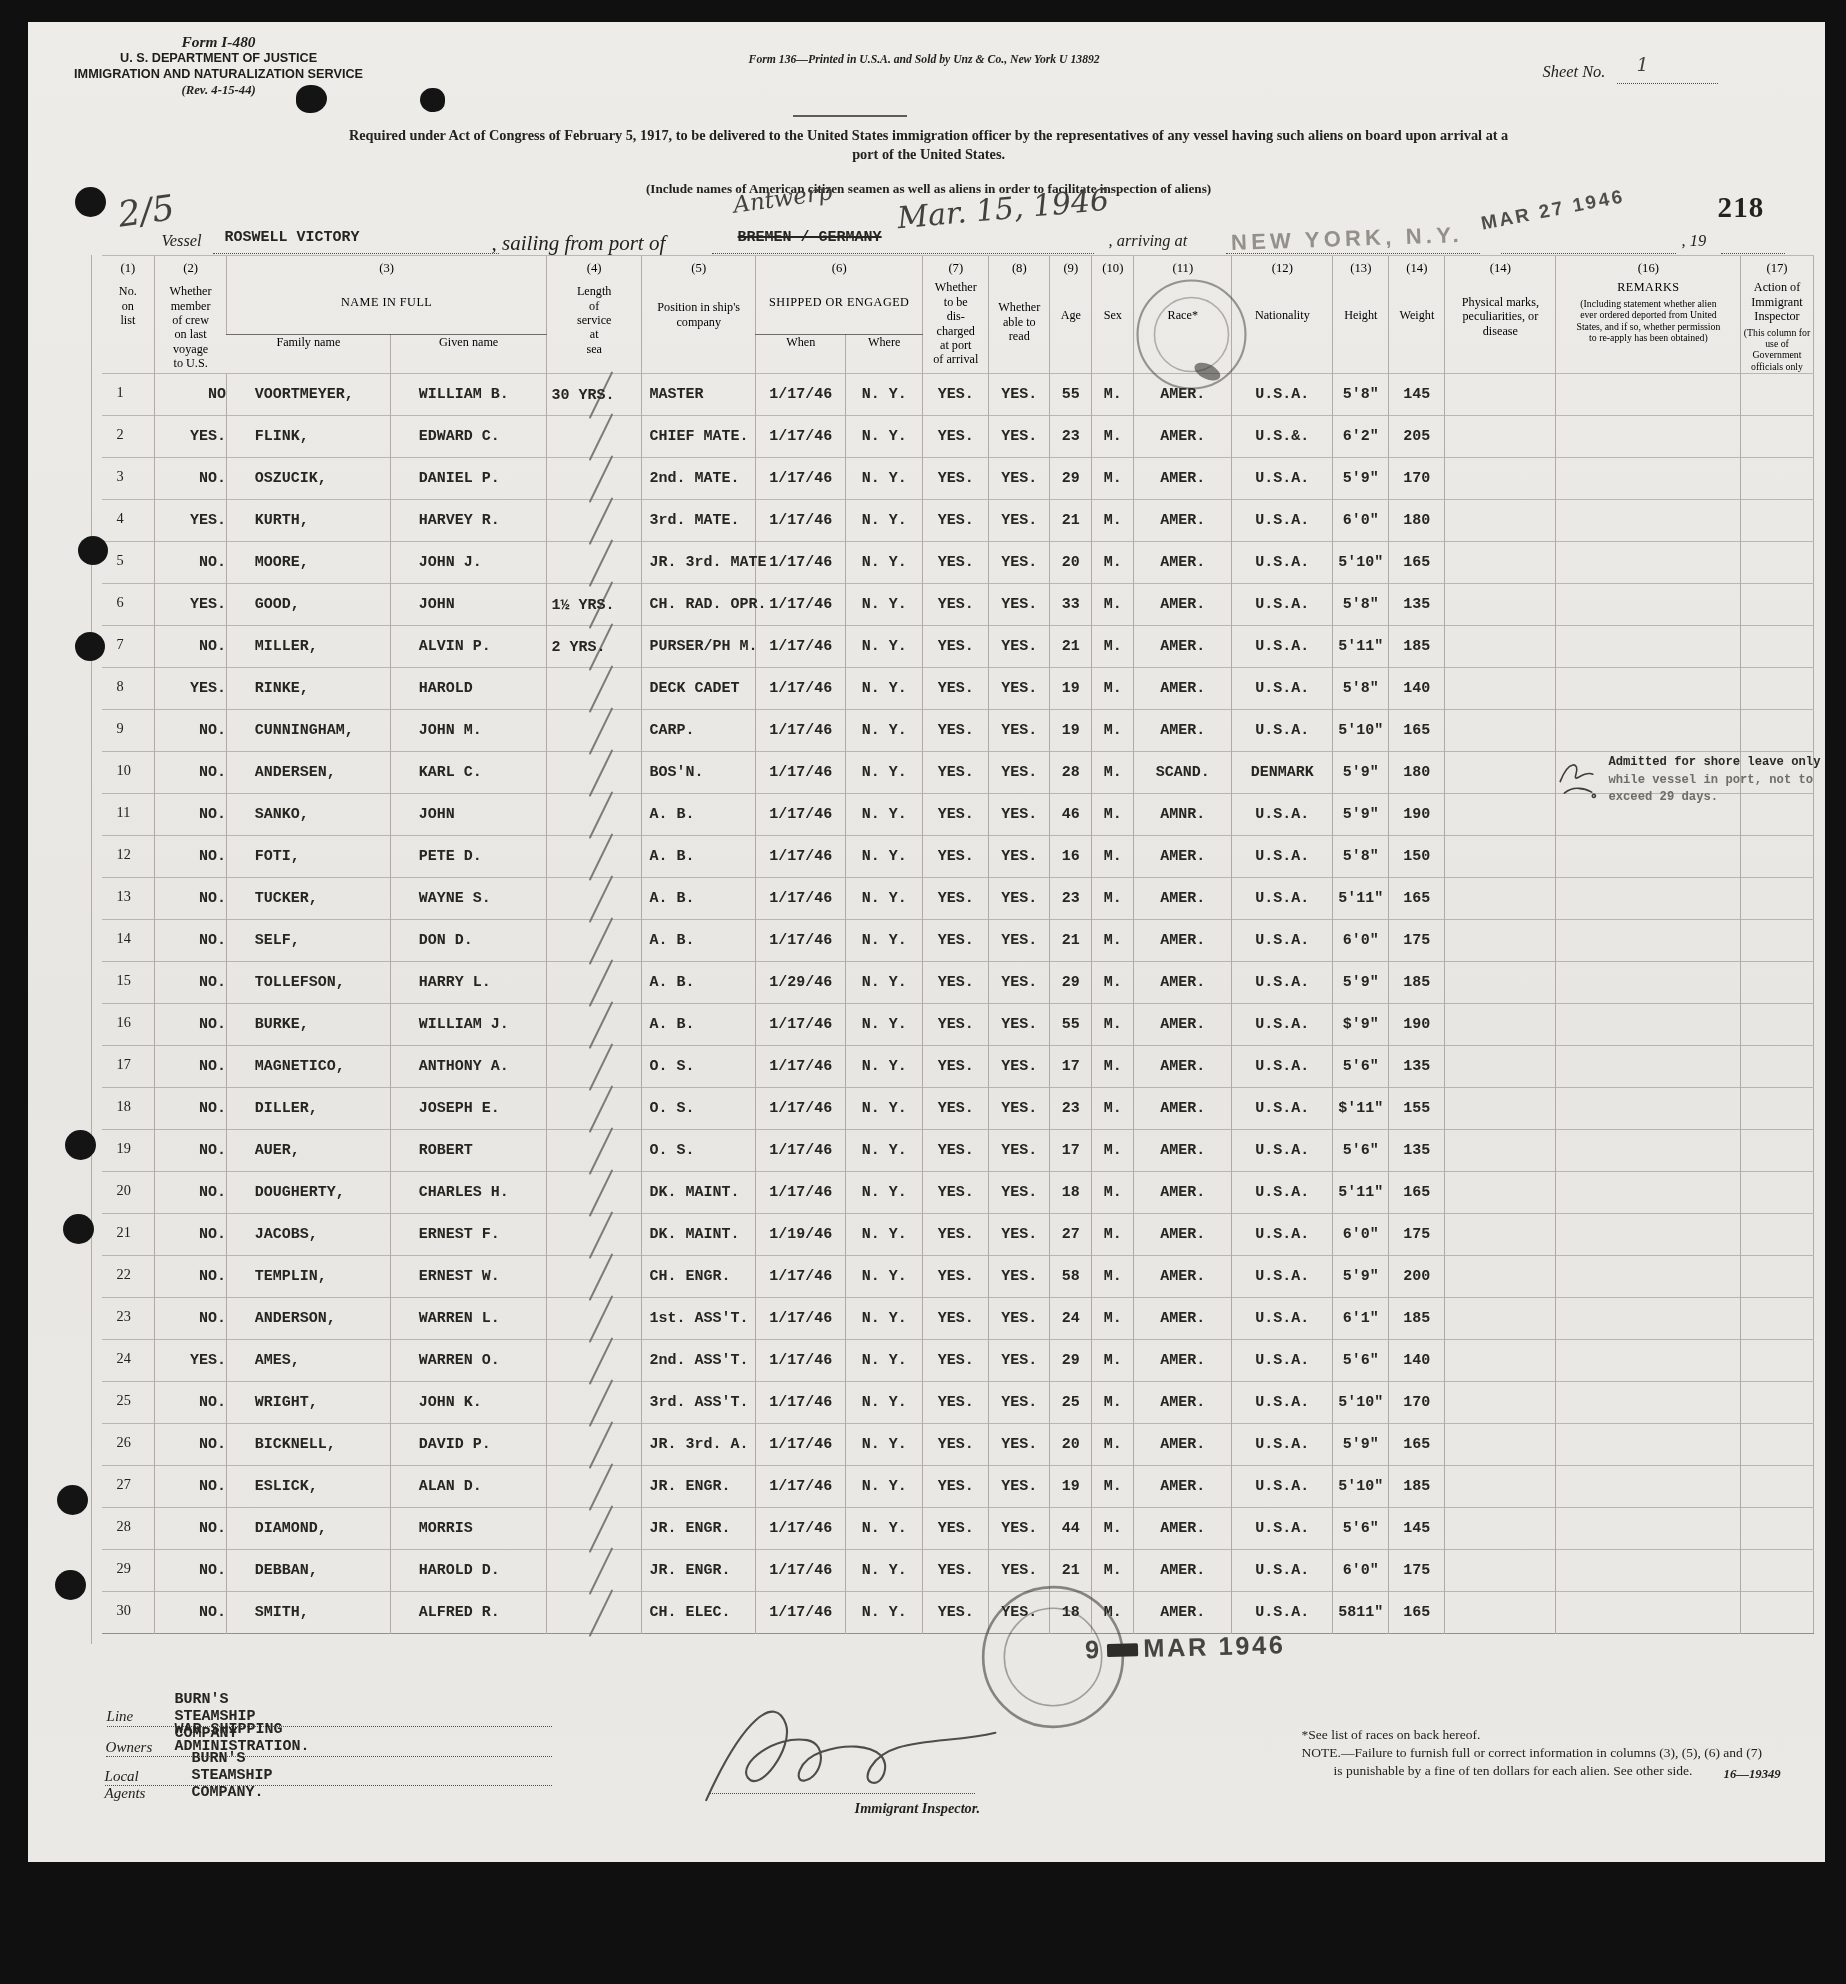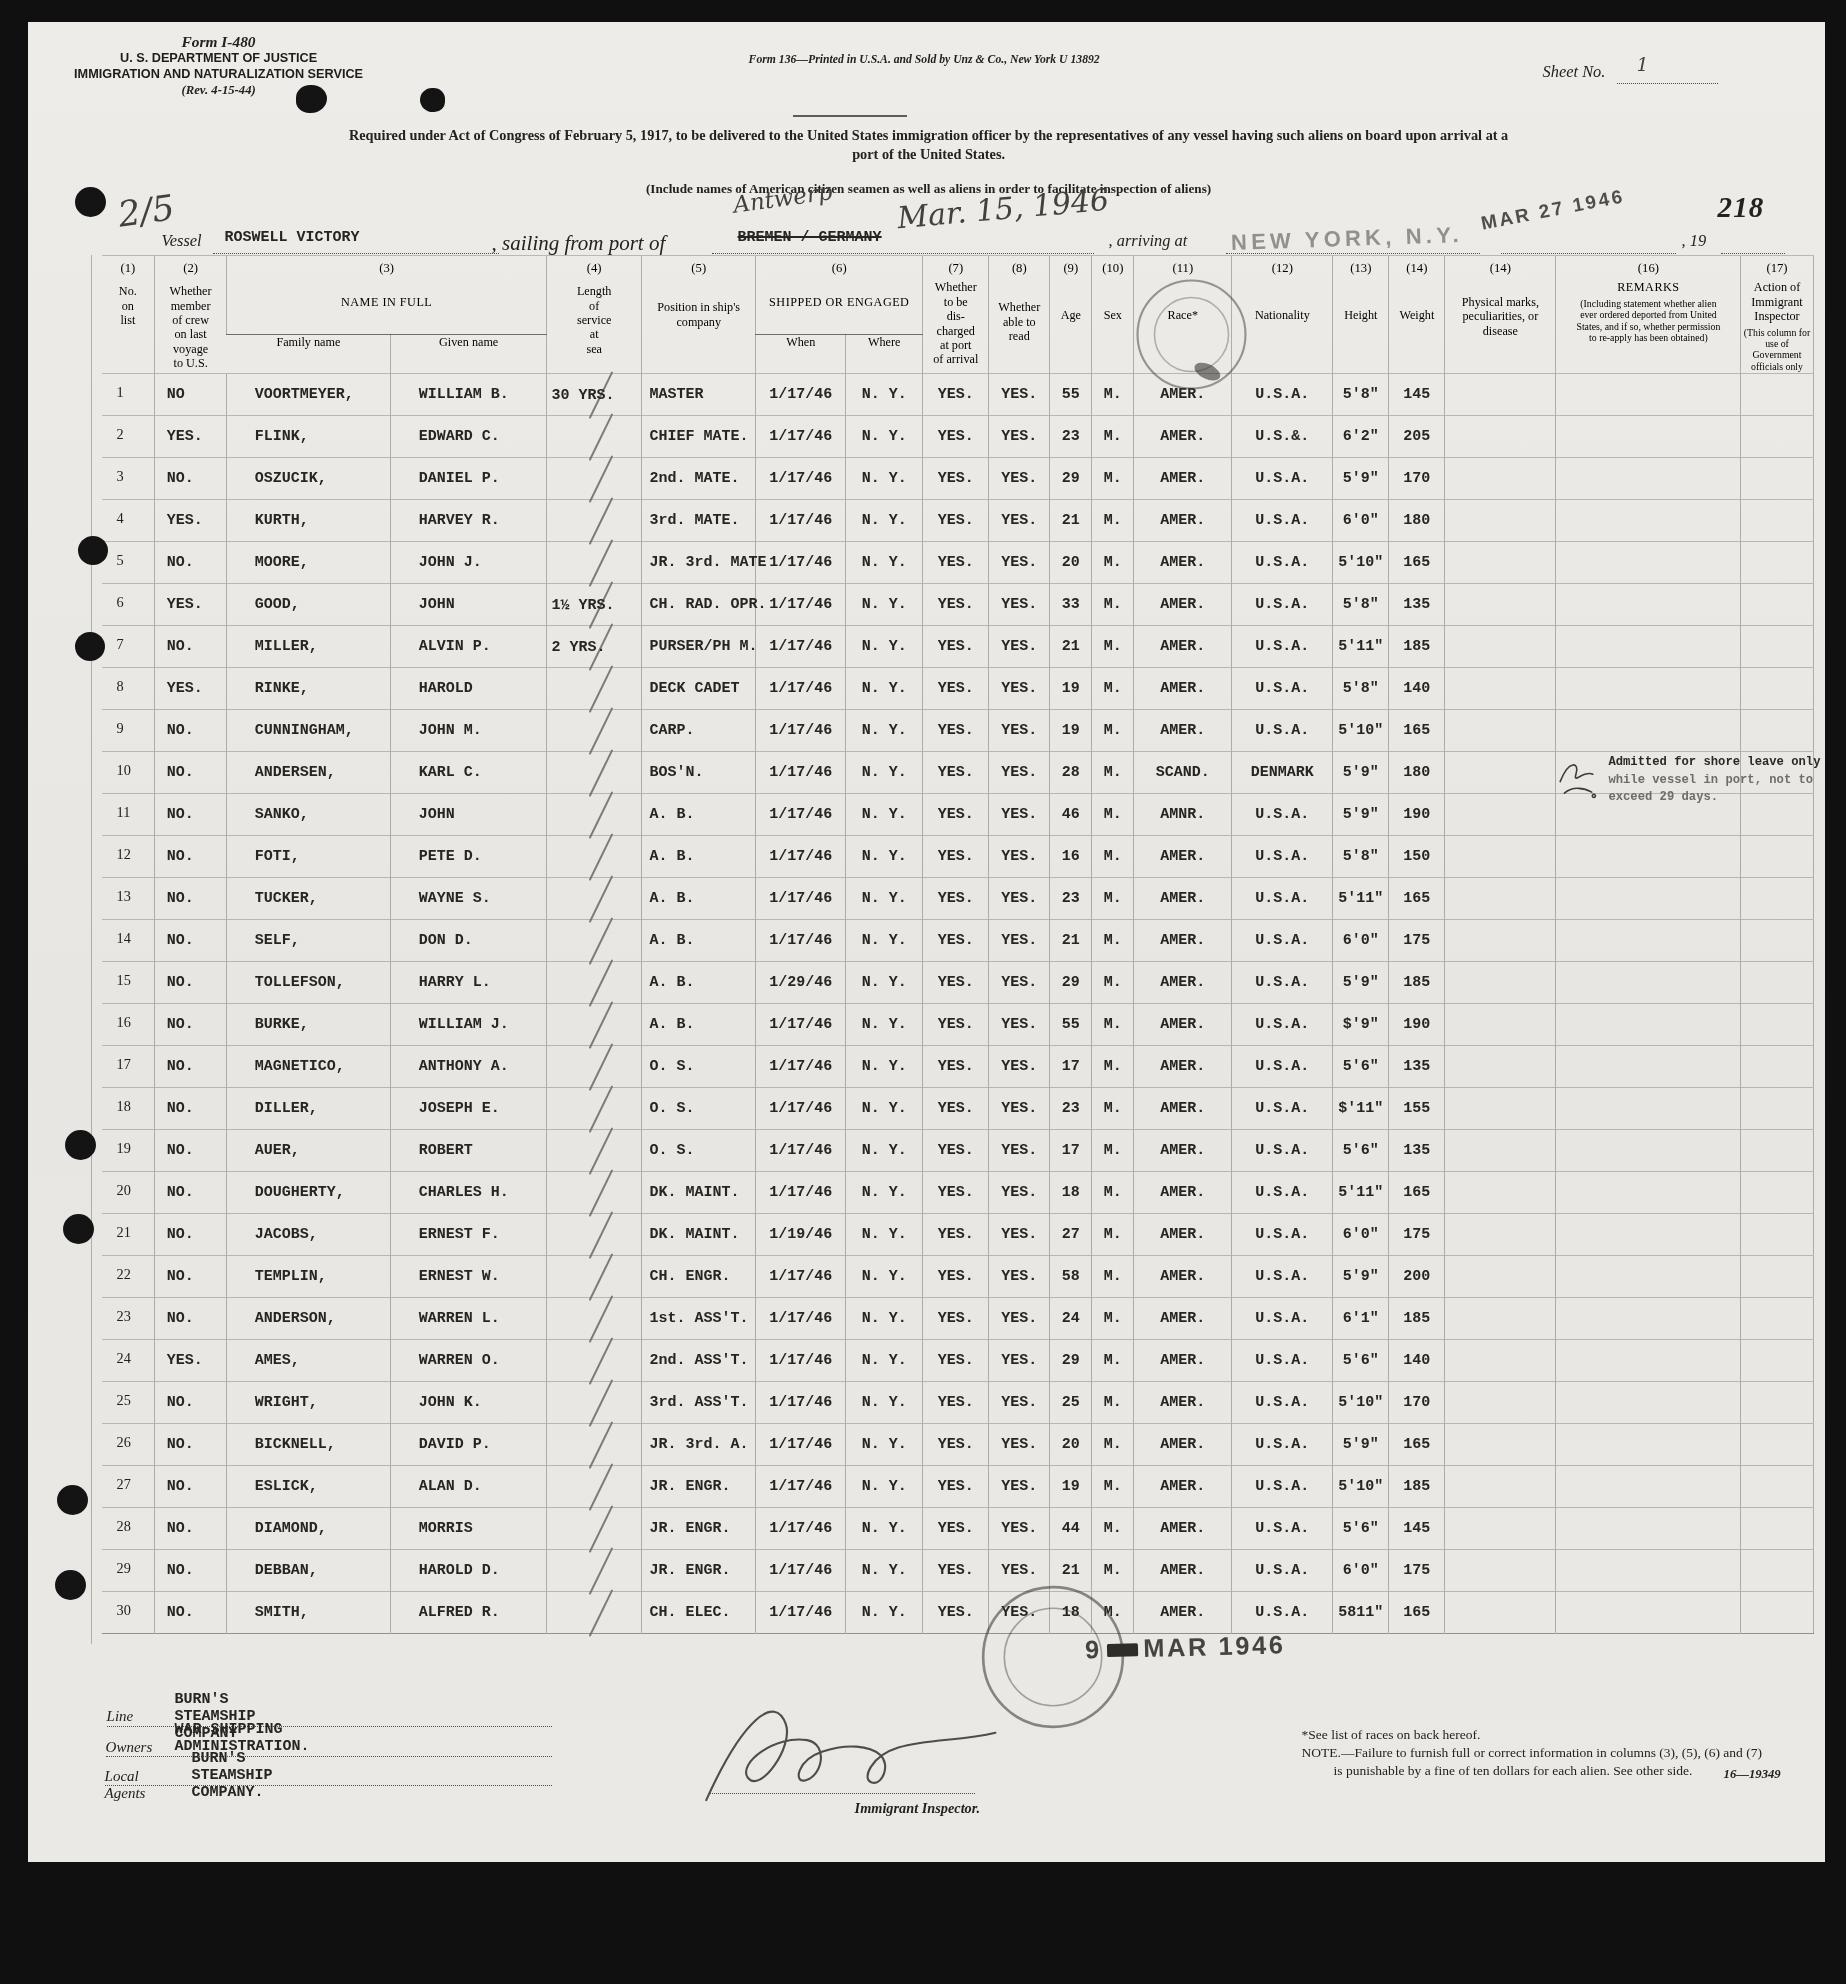--- a/index.html
+++ b/index.html
@@ -32,21 +32,21 @@
   .hrow1 th{height:78px;}
   .hrow2 th{height:38px;vertical-align:middle;font-size:12.2px;}
   .th-group{border-bottom:1.1px solid rgba(90,88,78,.85);}
   .cnum{font-size:12.7px;margin-top:5.3px;}
   .clab{font-size:12.2px;white-space:pre-line;line-height:1.18;}
   .clabsub{font-size:9.8px;white-space:pre-line;line-height:1.15;margin-top:3.2px;}
   .m8{margin-top:4.2px;} .m15{margin-top:8px;} .m35{margin-top:18.5px;} .m45{margin-top:24px;} .m55{margin-top:32px;}
   .mtable tbody tr{height:42px;}
   .mtable tbody td{vertical-align:middle;}
   td.c-no{vertical-align:bottom;font-size:14.3px;padding-left:15px;padding-bottom:3.2px;color:#23221d;}
-  td.c-mem{text-align:left;padding-left:11.7px;}
+  td.c-mem{text-align:right;padding-left:11.7px;}
   td.c-fam,td.c-giv{text-align:left;padding-left:27.6px;white-space:nowrap;overflow:visible;}
   td.c-srv{position:relative;}
   td.c-pos{text-align:left;padding-left:7.4px;white-space:nowrap;overflow:visible;}
   td.c-ctr{text-align:center;white-space:nowrap;}
   .slash{position:absolute;left:56%;top:-5.3px;width:1.6px;height:52px;background:#6a6963;transform:rotate(26deg);border-radius:1.6px;opacity:.85;}
   .srvtxt{position:absolute;left:4.2px;top:12.7px;white-space:nowrap;z-index:1;}
   td.c-rem{position:relative;}
   .remark-note{position:absolute;left:52px;top:2.1px;text-align:left;font-family:"Liberation Mono","DejaVu Sans Mono",monospace;font-weight:700;font-size:12.2px;line-height:1.45;white-space:nowrap;color:#2a2a25;}
   .remark-note .faint{color:#6e6d66;}
   .initials{position:absolute;left:1.1px;top:3.2px;}
@@ -98,21 +98,21 @@
     <span class="hand abs" style="left:705px;top:-22px;font-size:23px;transform:rotate(-8deg);">Antwerp</span>
     <div class="dots abs" style="left:684px;top:46px;width:382px;"></div>
     <span class="hand abs" style="left:869px;top:-16px;font-size:30px;transform:rotate(-5deg);">Mar. 15, 1946</span>
     <span class="ser it abs" style="left:1081px;top:24.4px;font-size:16.4px;">, arriving at</span>
     <span class="stamp-ny abs" style="left:1203px;top:19px;">NEW YORK, N.Y.</span>
     <div class="dots abs" style="left:1198px;top:46px;width:254px;"></div>
     <span class="stamp-date abs" style="left:1452px;top:-8.5px;">MAR 27 1946</span>
     <div class="dots abs" style="left:1473px;top:46px;width:175px;"></div>
     <span class="ser it abs" style="left:1654px;top:24.4px;font-size:16.4px;">, 19</span>
     <div class="dots abs" style="left:1693px;top:46px;width:64px;"></div>
-    <span class="ser page218 abs" style="left:1690px;top:-16px;font-style:italic;">218</span>
+    <span class="ser page218 abs" style="left:1690px;top:-16px;">218</span>
   </div>
 
   <div class="vlineL" style="left:63px;top:233px;height:1389px;"></div>
 
   <table class="mtable">
     <colgroup>
       <col style="width:53px">
         <col style="width:72px">
         <col style="width:164px">
         <col style="width:156px">

